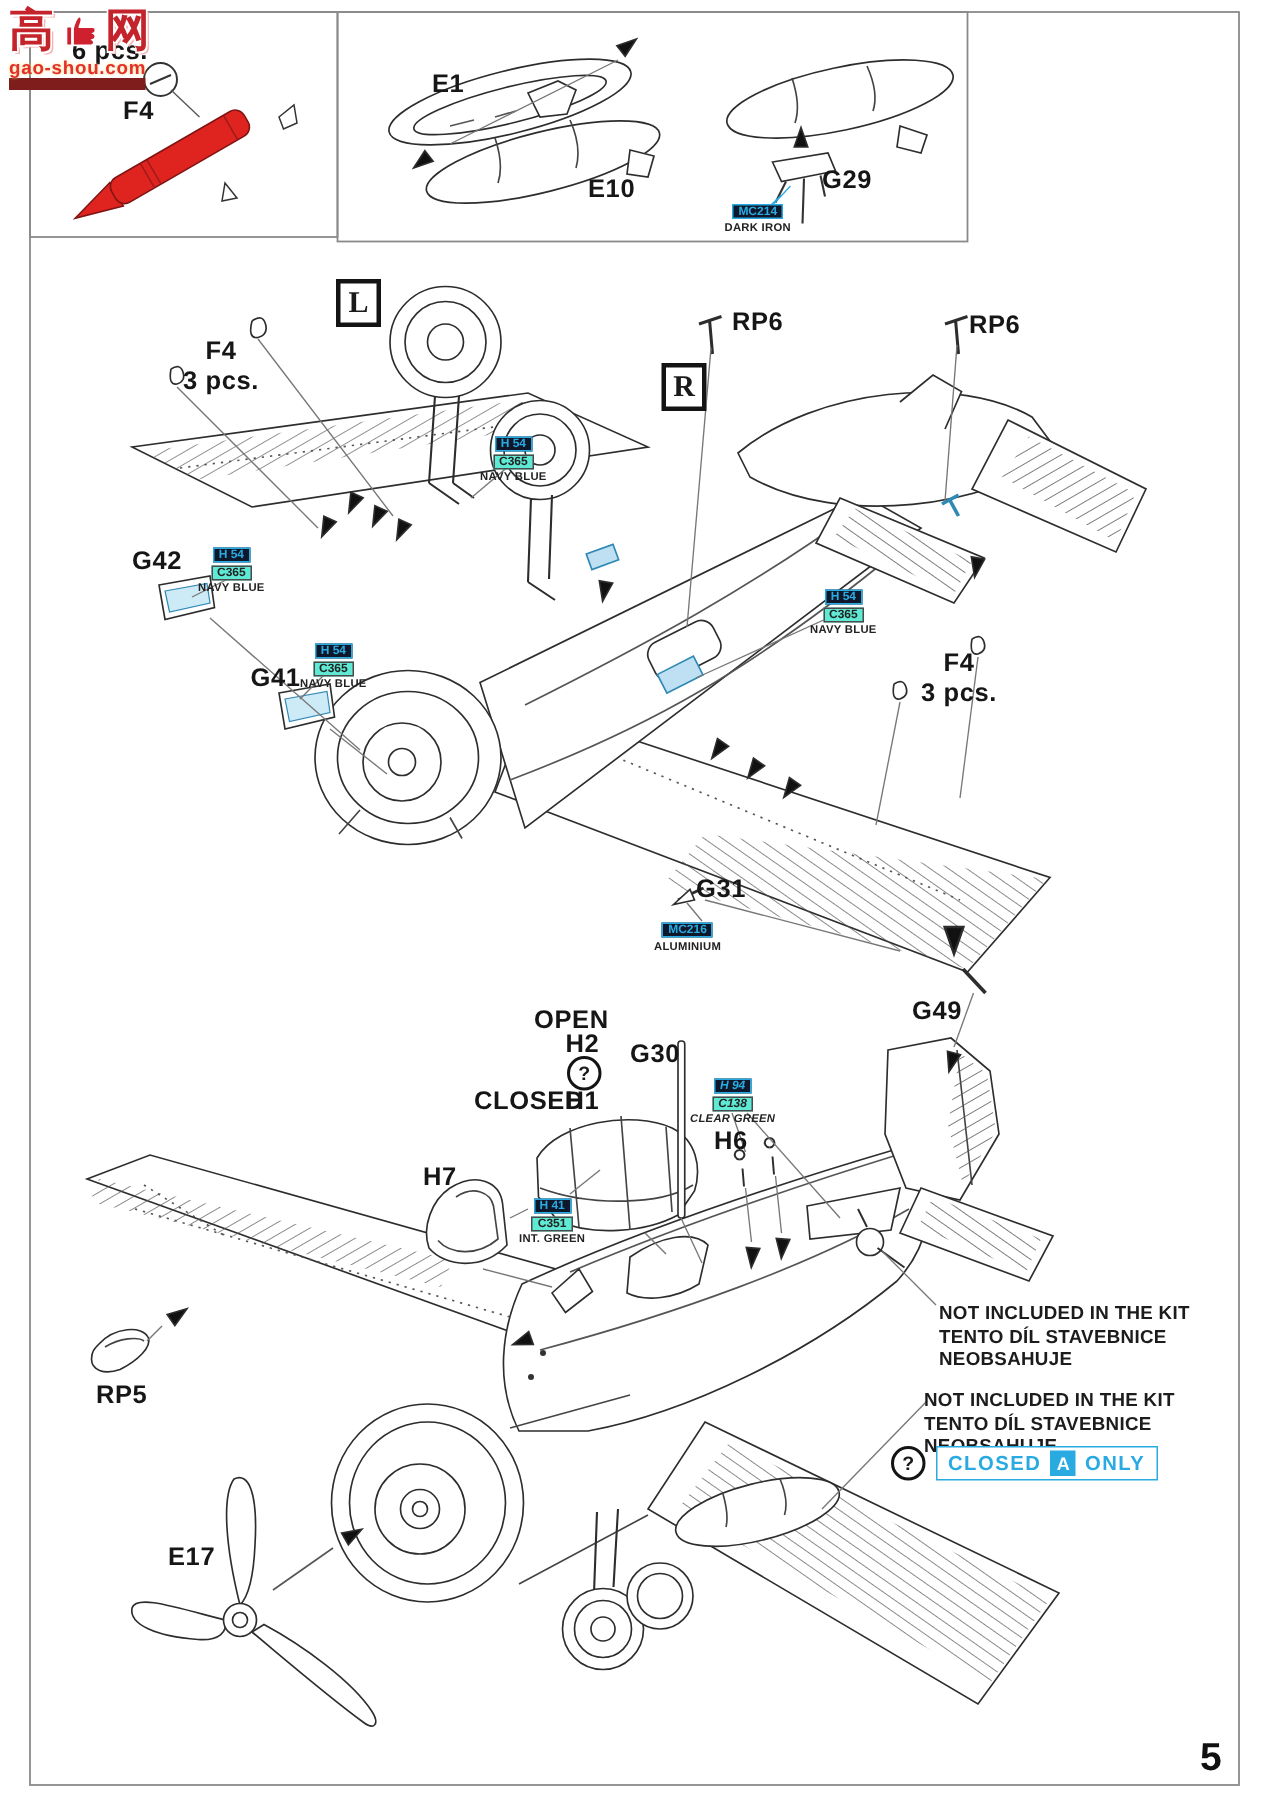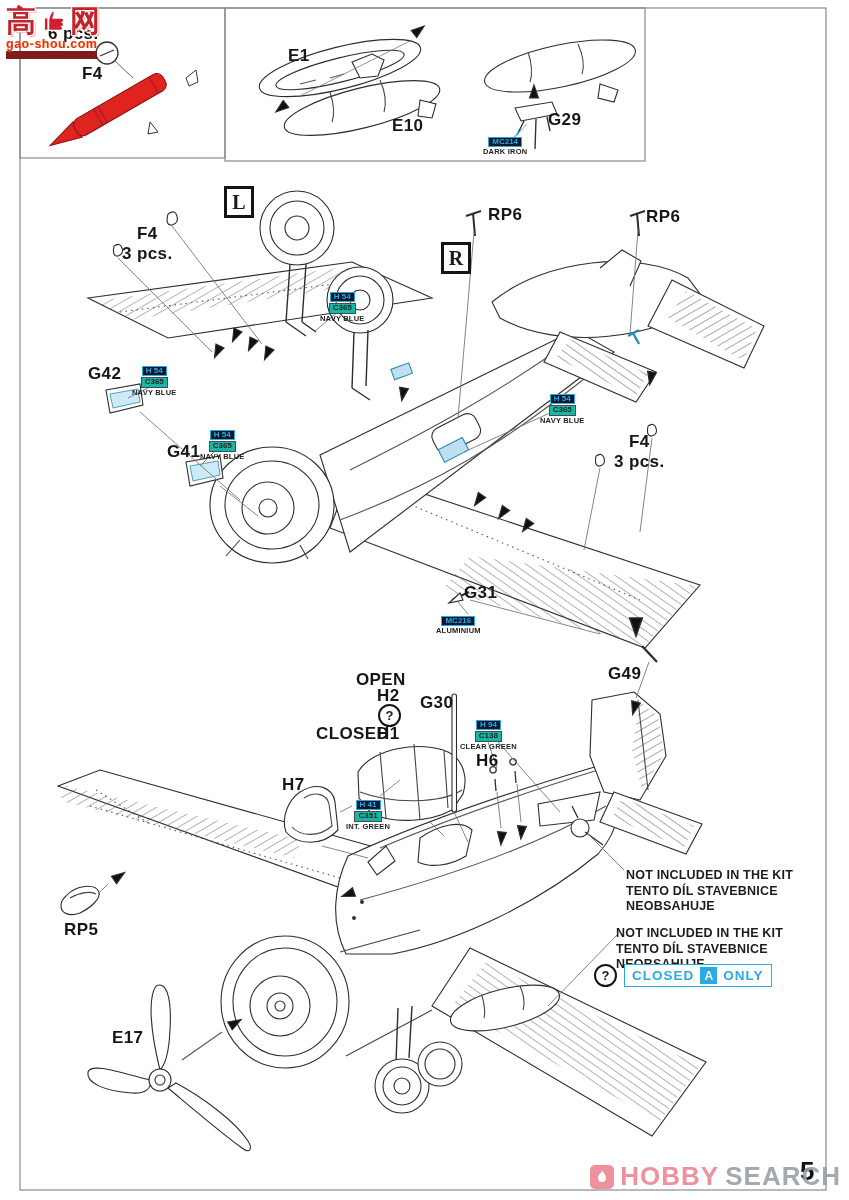--- a/index.html
+++ b/index.html
@@ -7,21 +7,21 @@
         font-family:"Liberation Sans",sans-serif;color:#1a1a1a;}
   .abs{position:absolute;}
   svg.art{position:absolute;left:0;top:0;}
   .lbl{font-weight:bold;font-size:17px;letter-spacing:.4px;color:#161616;white-space:nowrap;}
   .lbl.ctr{text-align:center;}
   .marker{width:24px;height:26px;border:3px solid #141414;display:flex;align-items:center;justify-content:center;
           font-family:"Liberation Serif",serif;font-weight:bold;font-size:20px;background:#fff;}
   .qcircle{width:19px;height:19px;border:2px solid #141414;border-radius:50%;display:flex;align-items:center;
            justify-content:center;font-weight:bold;font-size:13px;background:#fff;}
   .callout{text-align:center;line-height:1.05;}
-  .cbox{display:inline-block;border:1px solid;font-size:8px;font-weight:bold;padding:0 3px;margin:0 0 1px 0;background:#14b8a6;}
+  .cbox{display:inline-block;border:1px solid;font-size:8px;font-weight:bold;padding:0 3px;margin:0 0 1px 0;background:#5eead4;}
   .cbox.aqua{border-color:#29abe2;color:#29abe2;background:#0f172a;}
   .cbox.mr{border-color:#4a4a4a;color:#222;display:block;margin:0 auto 1px auto;width:max-content;}
   .cname{font-size:7.5px;font-weight:bold;color:#222;letter-spacing:.2px;white-space:nowrap;}
   .note{font-weight:bold;font-size:12.5px;line-height:15.5px;letter-spacing:.2px;color:#1c1c1c;white-space:nowrap;}
   .badge{display:flex;align-items:center;gap:7px;}
   .badge .bx{display:flex;align-items:center;gap:6px;border:1.5px solid #29abe2;background:#fff;padding:2px 7px;}
   .badge .mk{font-weight:bold;font-size:13.5px;color:#29abe2;letter-spacing:1px;}
   .badge .sq{width:17px;height:17px;background:#29abe2;color:#fff;font-weight:bold;font-size:12px;
              display:flex;align-items:center;justify-content:center;}
   
@@ -341,21 +341,21 @@
   <div class="abs lbl" style="left:377px;top:686px;">H2</div>
   <div class="abs qcircle" style="left:378px;top:704px;">?</div>
   <div class="abs lbl" style="left:316px;top:724px;">CLOSED</div>
   <div class="abs lbl" style="left:377px;top:724px;">H1</div>
   <div class="abs lbl" style="left:420px;top:693px;">G30</div>
   <div class="abs lbl" style="left:476px;top:751px;">H6</div>
   <div class="abs lbl" style="left:282px;top:775px;">H7</div>
   <div class="abs lbl" style="left:64px;top:920px;">RP5</div>
   <div class="abs lbl" style="left:112px;top:1028px;">E17</div>
 
-  <div class="abs callout" style="left:460px;top:714px;">
+  <div class="abs callout" style="left:460px;top:714px;font-style:italic;">
     <div class="cbox aqua">H 94</div>
     <div class="cbox mr">C138</div>
     <div class="cname">CLEAR GREEN</div>
   </div>
   <div class="abs callout" style="left:346px;top:794px;">
     <div class="cbox aqua">H 41</div>
     <div class="cbox mr">C351</div>
     <div class="cname">INT. GREEN</div>
   </div>
 
@@ -373,23 +373,14 @@
   <div class="abs badge" style="left:594px;top:964px;">
     <div class="qcircle">?</div>
     <div class="bx">
       <span class="mk">CLOSED</span>
       <span class="sq">A</span>
       <span class="mk">ONLY</span>
     </div>
   </div>
 
   <div class="abs pageno" style="left:800px;top:1156px;">5</div>
-  <div class="abs wm-hs">
-    <span class="flame">
-      <svg width="16" height="16" viewBox="0 0 16 16">
-        <path d="M8 1 C9 4 12 5 12 9 A4 4 0 0 1 4 9 C4 6.5 6 5.5 6 3.5 C7 4.5 7.5 5 8 1 Z" fill="#fff"></path>
-      </svg>
-    </span>
-    <span class="w1">HOBBY</span>
-    <span class="w2">SEARCH</span>
-  </div>
 
 </div>
 
 </body></html>

